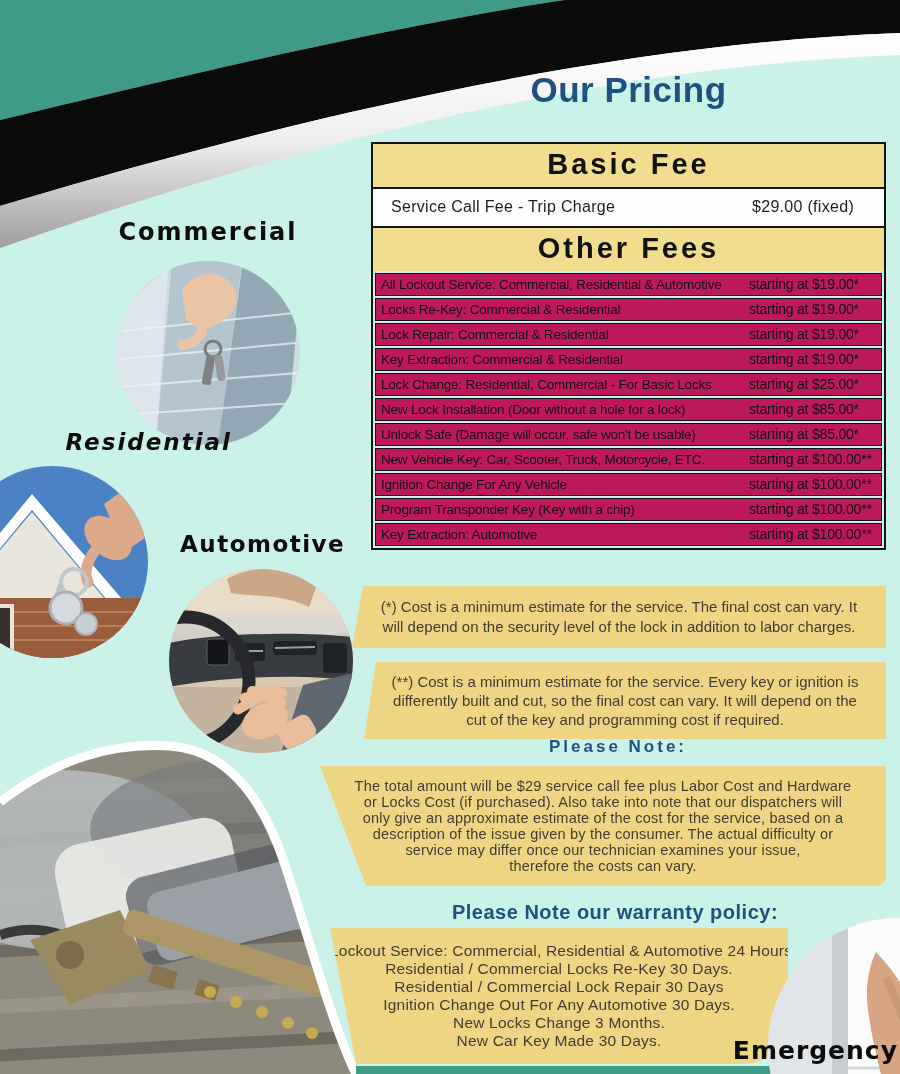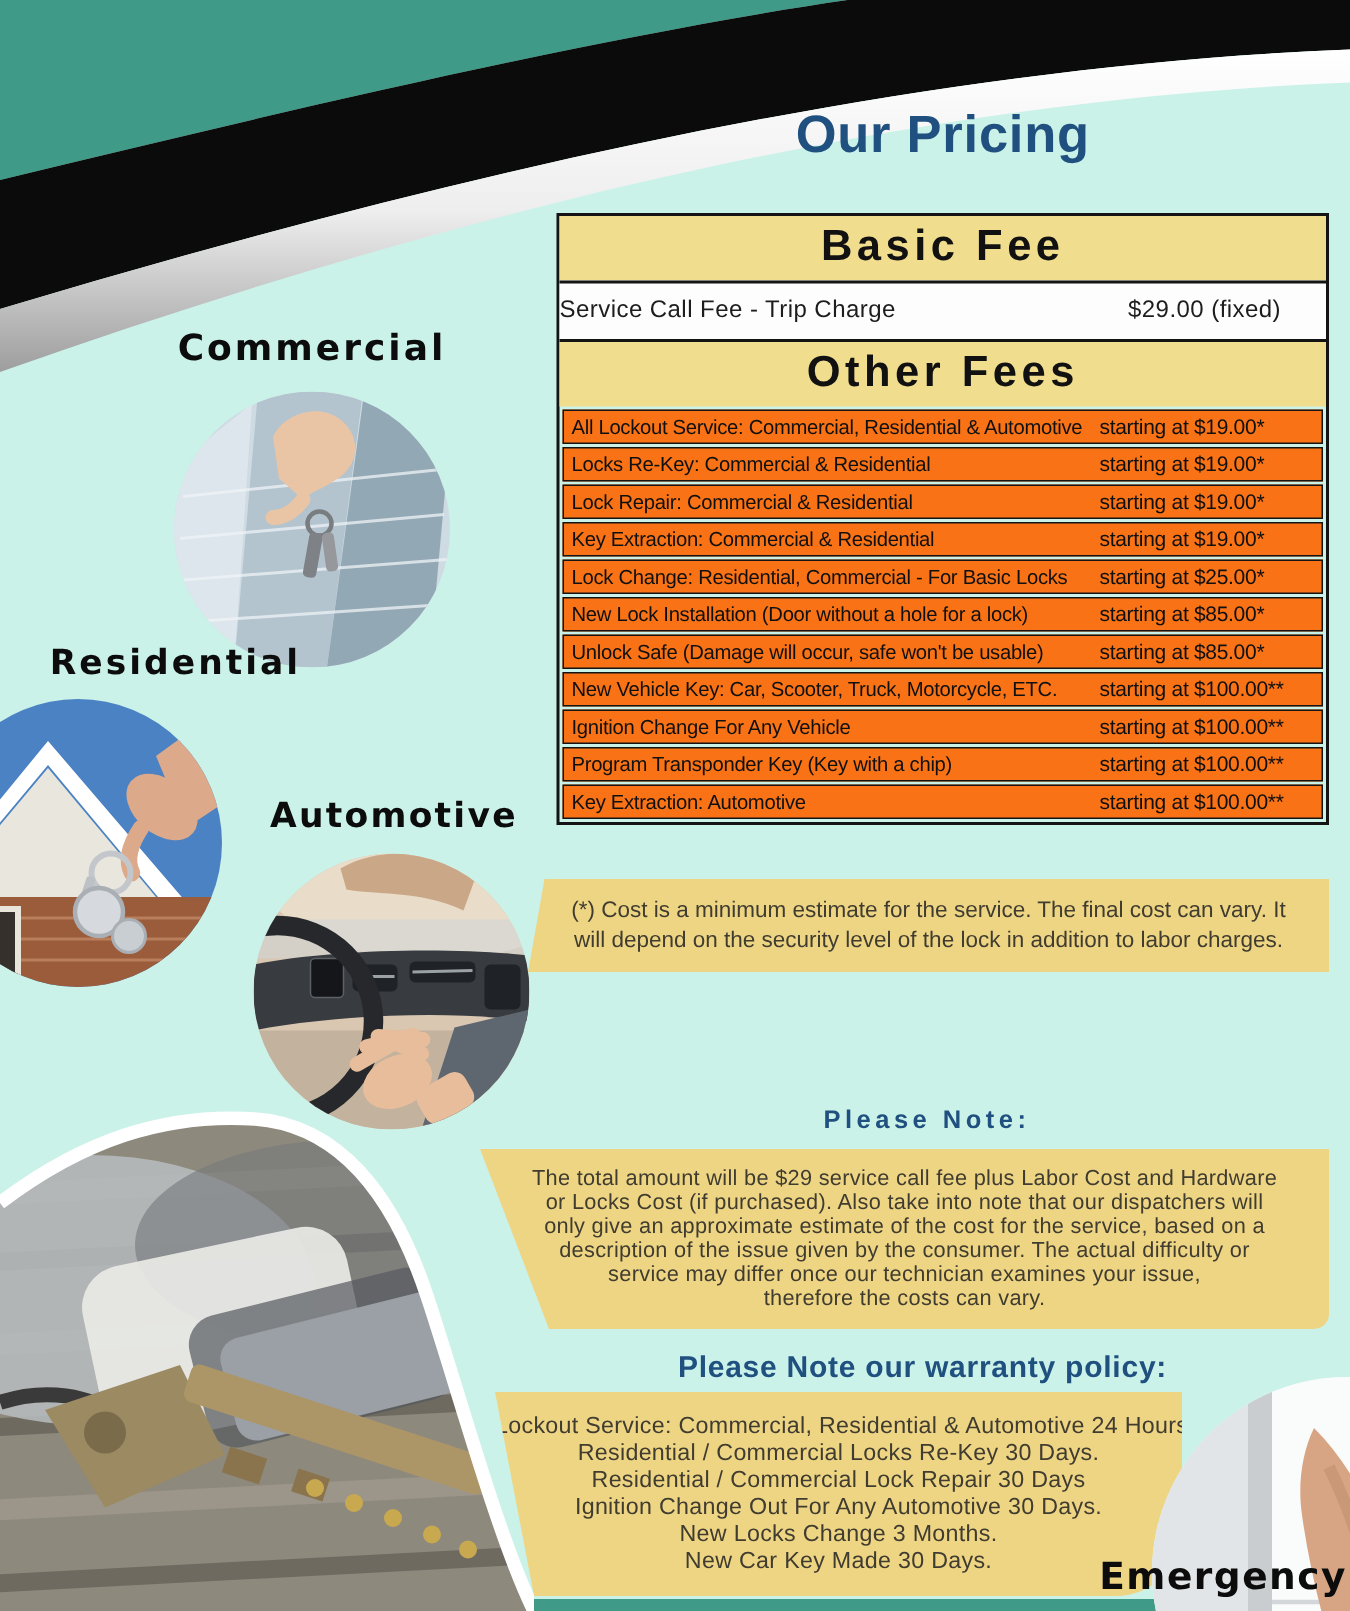--- a/index.html
+++ b/index.html
@@ -11,24 +11,24 @@
 
   .page-title{position:absolute;left:371px;top:70px;width:515px;text-align:center;
               font-size:35px;font-weight:bold;color:#1f507f;z-index:3;letter-spacing:0.5px;}
 
   
   .pricing-table{position:absolute;left:371px;top:142px;width:515px;border:2px solid #141414;z-index:3;box-sizing:border-box;}
   .tbl-hdr{background:#f1dd8e;text-align:center;font-size:29px;font-weight:bold;letter-spacing:3px;
            color:#111;padding:4px 0 6px 0;}
   .service-row{display:flex;align-items:center;background:#fdfdfd;border-top:2px solid #141414;
                border-bottom:2px solid #141414;padding:9px 0 10px 0;font-size:16px;color:#1d1d1d;letter-spacing:0.3px;}
-  .service-row .lbl{flex:1;padding-left:0;}
+  .service-row .lbl{flex:1;padding-left:18px;}
   .service-row .prc{width:132px;flex:none;}
-  .fee-row{display:flex;align-items:center;background:#f97316;border:1px solid #141414;
-           margin:2px;padding:2px 16px 3px 0;color:#101010;}
+  .fee-row{display:flex;align-items:center;background:#be185d;border:1px solid #141414;
+           margin:2px;padding:2px 0 3px 0;color:#101010;}
   .fee-row .svc{flex:1;padding-left:5px;font-size:13.5px;letter-spacing:-0.2px;white-space:nowrap;}
   .fee-row .prc{width:132px;flex:none;font-size:14px;letter-spacing:-0.2px;white-space:nowrap;}
 
   
   .note{position:absolute;background:#eed584;color:#403c30;text-align:center;z-index:3;box-sizing:border-box;}
   .note .line{white-space:nowrap;}
   .note-1{left:352px;top:586px;width:534px;padding:11px 0;clip-path:polygon(11px 0,100% 0,100% 100%,0 100%);}
   .note-1 .line{font-size:15px;line-height:20px;}
   .note-2{left:364px;top:662px;width:522px;padding:10px 0;clip-path:polygon(12px 0,100% 0,100% 100%,0 100%);}
   .note-2 .line{font-size:15px;line-height:19px;}
@@ -42,21 +42,21 @@
   .warranty-heading{position:absolute;left:330px;top:901px;width:570px;text-align:center;z-index:3;
                     font-size:20px;font-weight:bold;letter-spacing:0.5px;color:#1f507f;}
   .warranty-box{left:330px;top:928px;width:458px;padding:14px 0;border-radius:0 0 44px 0;
                 clip-path:polygon(0 0,100% 0,100% 100%,26px 100%);}
   .warranty-box .line{font-size:15.5px;line-height:18px;letter-spacing:0.2px;}
 
   
   .cat-label{position:absolute;z-index:6;font-family:"DejaVu Sans",sans-serif;font-weight:bold;
              color:#0c0c0c;letter-spacing:2px;}
   .lab-commercial{left:108px;top:218px;width:200px;text-align:center;font-size:24px;}
-  .lab-residential{left:2px;top:429px;width:230px;text-align:center;font-size:23px;}
+  .lab-residential{left:2px;top:429px;width:230px;text-align:right;font-size:23px;font-style:italic;}
   .lab-automotive{left:180px;top:531px;width:160px;text-align:center;font-size:23px;letter-spacing:1.5px;}
   .lab-emergency{right:2px;top:1036px;width:170px;text-align:right;font-size:25px;z-index:10;letter-spacing:1px;}
 
   
   .photo-circle{position:absolute;border-radius:50%;overflow:hidden;z-index:4;}
   .circ-commercial{left:116px;top:261px;width:184px;height:184px;}
   .circ-residential{left:-44px;top:466px;width:192px;height:192px;}
   .circ-automotive{left:169px;top:569px;width:184px;height:184px;}
   .circ-emergency{left:768px;top:918px;width:260px;height:260px;z-index:9;}
 
@@ -134,20 +134,25 @@
     </div>
     <div class="fee-row">
       <span class="svc">Key Extraction: Automotive</span>
       <span class="prc">starting at $100.00**</span>
     </div>
   </div>
 
   <div class="note note-1">
     <div class="line">(*) Cost is a minimum estimate for the service. The final cost can vary. It</div>
     <div class="line">will depend on the security level of the lock in addition to labor charges.</div>
+  </div>
+  <div class="note note-2">
+    <div class="line">(**) Cost is a minimum estimate for the service. Every key or ignition is</div>
+    <div class="line">differently built and cut, so the final cost can vary. It will depend on the</div>
+    <div class="line">cut of the key and programming cost if required.</div>
   </div>
 
   <div class="pn-heading">Please Note:</div>
   <div class="note big-note">
     <div class="line">The total amount will be $29 service call fee plus Labor Cost and Hardware</div>
     <div class="line">or Locks Cost (if purchased). Also take into note that our dispatchers will</div>
     <div class="line">only give an approximate estimate of the cost for the service, based on a</div>
     <div class="line">description of the issue given by the consumer. The actual difficulty or</div>
     <div class="line">service may differ once our technician examines your issue,</div>
     <div class="line">therefore the costs can vary.</div>

